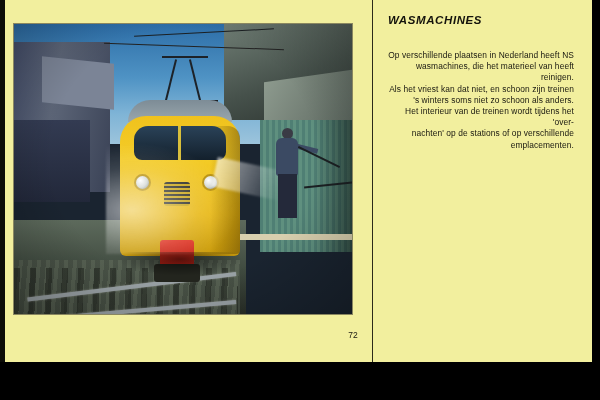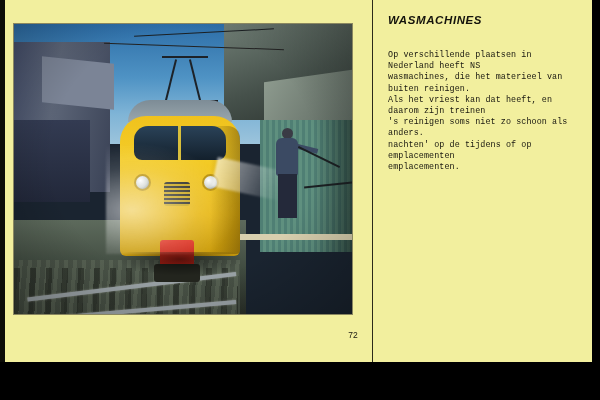--- a/index.html
+++ b/index.html
@@ -294,25 +294,26 @@
     font-family: "Liberation Sans", sans-serif;
     font-weight: bold;
     font-style: italic;
     font-size: 11.5px;
     letter-spacing: .6px;
     color: #14130c;
     margin: 0 0 24px 0;
   }
   #body-text p {
     margin: 0;
-    font-family: Liberation Mono, monospace;
+    font-family: Liberation Sans, sans-serif;
     font-size: 8.4px;
     line-height: 11.2px;
     color: #18170f;
     letter-spacing: .1px;
+    text-align: right;
   }
   #page-number {
     position: absolute;
     left: 338px;
     top: 330px;
     width: 30px;
     text-align: center;
     font-family: "Liberation Sans", sans-serif;
     font-size: 8.5px;
     color: #1a1910;
@@ -384,24 +385,25 @@
       <div class="hose2"></div>
 
       <div class="vignette"></div>
     </div>
   </div>
 
   <div id="text-col">
     <h1 id="heading">WASMACHINES</h1>
     <div id="body-text">
       <p>Op verschillende plaatsen in Nederland heeft NS</p>
-      <p>wasmachines, die het materieel van buiten reinigen.</p>
-      <p>Als het vriest kan dat heeft, en daarom zijn treinen</p>
-      <p>'s reinigen soms niet zo schoon als anders.</p>
-      <p>nachten' op de tijdens of op emplacementen</p>
+      <p>wasmachines, die het materieel van heeft reinigen.</p>
+      <p>Als het vriest kan dat niet, en schoon zijn treinen</p>
+      <p>'s winters soms niet zo schoon als anders.</p>
+      <p>Het interieur van de treinen wordt tijdens het 'over-</p>
+      <p>nachten' op de stations of op verschillende</p>
       <p>emplacementen.</p>
     </div>
   </div>
 
   <div id="page-number">72</div>
 
   <div id="right-band"></div>
   <div id="bottom-band"></div>
 </div>
 

